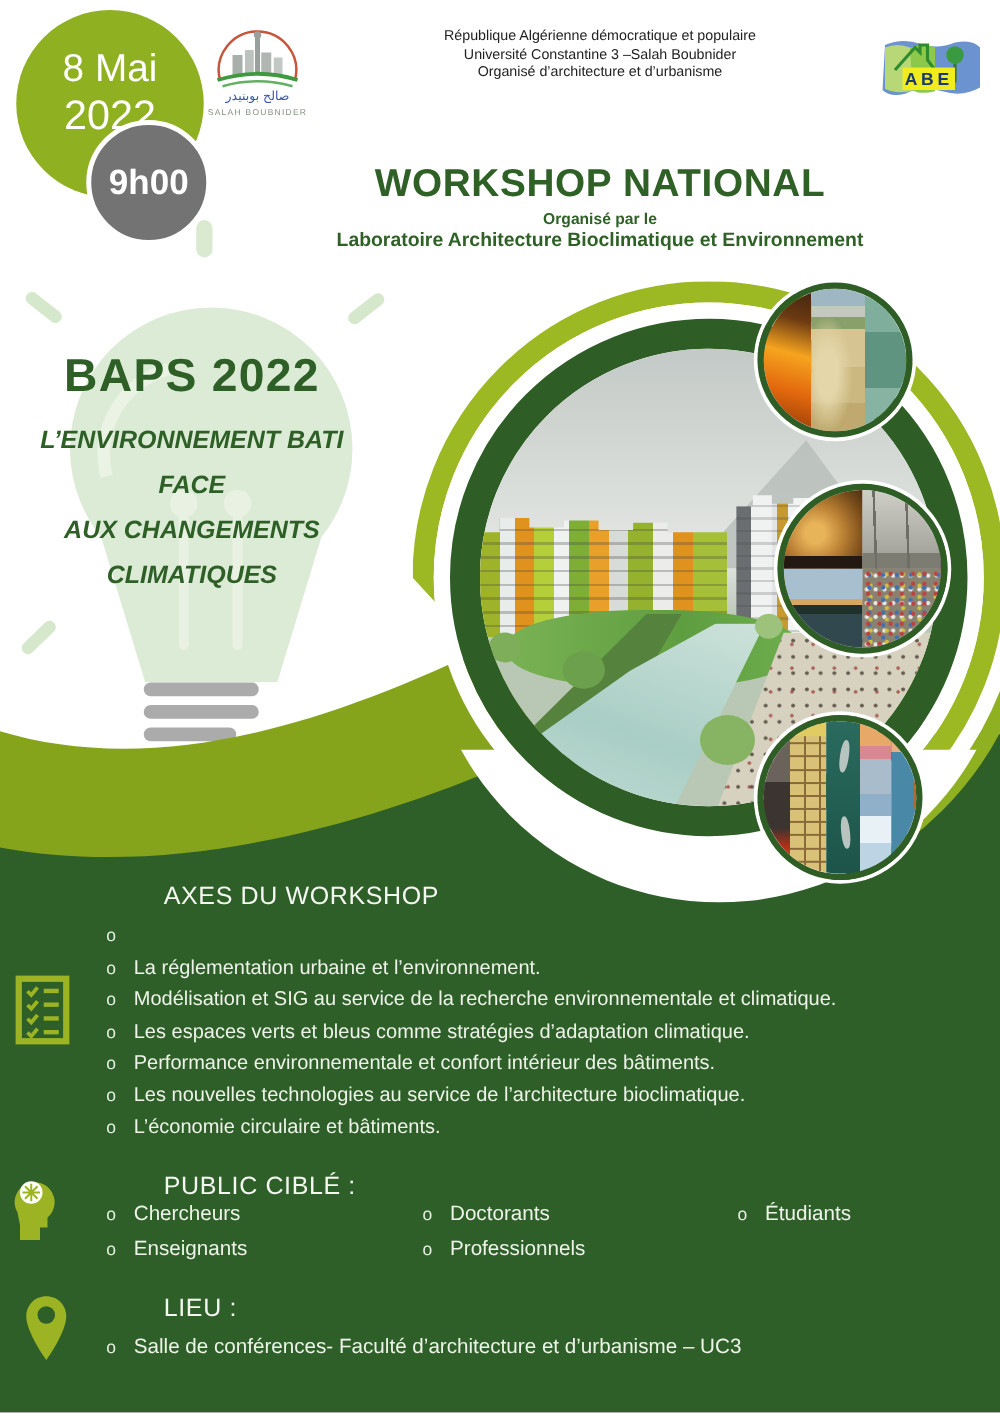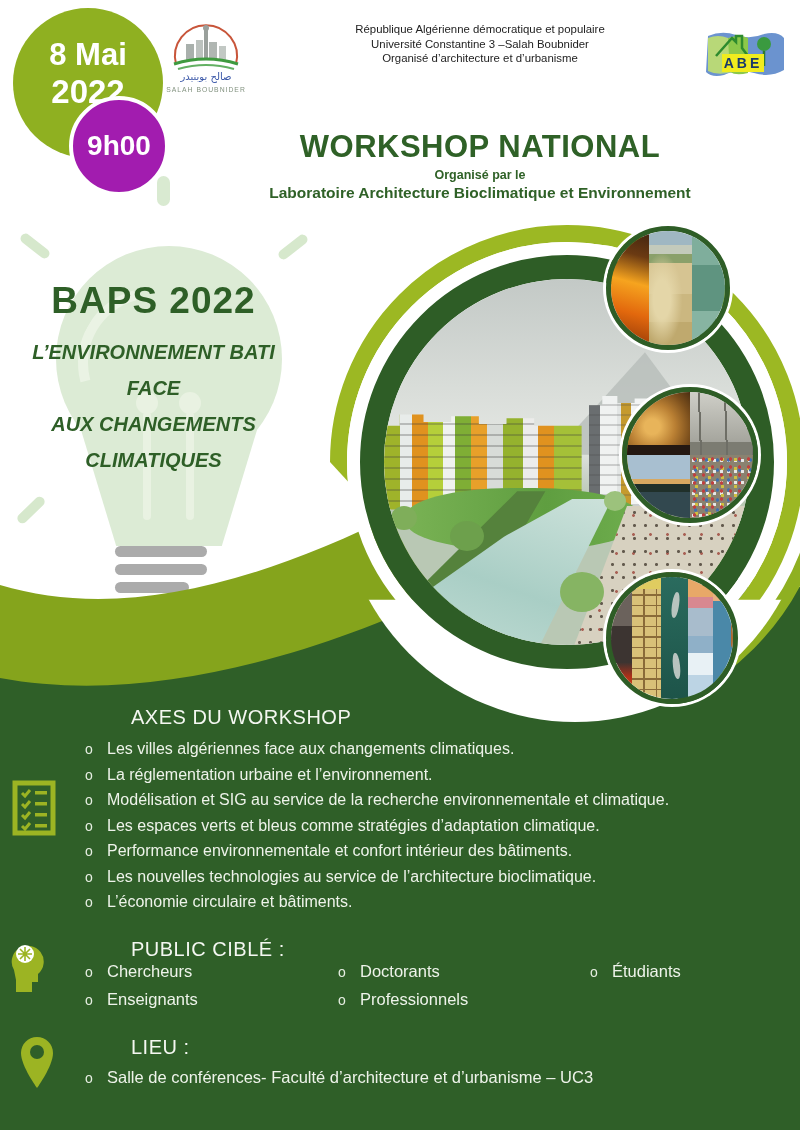--- a/index.html
+++ b/index.html
@@ -110,25 +110,25 @@
   .sC3{left:41%;width:22%;background:linear-gradient(180deg,#2a6b5e,#1d5449);}
   .whale{position:absolute;width:7px;height:26px;background:#b8c4bf;border-radius:45%;}
   .whale.w1{left:40%;top:12%;transform:rotate(8deg);}
   .whale.w2{left:45%;top:62%;transform:rotate(-6deg);}
   .sC4{left:63%;width:21%;background:linear-gradient(180deg,#e8a868 0 16%,#d88890 16% 25%,#a8bccc 25% 48%,#8fb0c8 48% 62%,#e8f1f5 62% 80%,#bcd4e4 80% 100%);}
   .sC5{left:84%;width:16%;background:linear-gradient(180deg,#e8b080 0 20%,#4a88a8 20% 100%);}
   .rock{position:absolute;left:88%;top:30%;width:10px;height:34px;background:#b06a30;border-radius:3px;}
 
   
   .date-badge{position:absolute;left:13px;top:8px;width:150px;height:150px;border-radius:50%;
-              background:#8fb021;z-index:20;color:#fff;text-align:center;font-weight:bold;}
+              background:#8fb021;z-index:20;color:#fff;text-align:center;font-weight:normal;}
   .date-badge .l1{margin-top:30px;font-size:31px;line-height:34px;}
   .date-badge .l2{font-size:33px;line-height:40px;}
   .time-badge{position:absolute;left:69px;top:96px;width:100px;height:100px;border-radius:50%;
-              background:#a21caf;border:4px solid #fff;z-index:21;color:#fff;text-align:center;
+              background:#737373;border:4px solid #fff;z-index:21;color:#fff;text-align:center;
               font-weight:bold;font-size:28px;line-height:92px;}
   .inst-header{position:absolute;left:270px;top:22px;width:420px;text-align:center;z-index:20;
                color:#222;font-size:11.4px;line-height:14.6px;}
   .uni-logo{position:absolute;left:164px;top:16px;z-index:20;}
   .abe-logo{position:absolute;left:702px;top:26px;z-index:20;}
 
   .title-block{position:absolute;left:230px;top:130px;width:500px;text-align:center;z-index:20;color:#2f6127;}
   .title-main{font-size:31px;font-weight:bold;letter-spacing:.5px;line-height:34px;}
   .title-sub{font-size:12.5px;font-weight:bold;margin-top:4px;}
   .title-org{font-size:15.5px;font-weight:bold;margin-top:2px;}
@@ -273,21 +273,20 @@
       <div>FACE</div>
       <div>AUX CHANGEMENTS</div>
       <div>CLIMATIQUES</div>
     </div>
   </div>
 
   <div class="sec-heading" style="top:706px;">AXES DU WORKSHOP</div>
   <div class="axes-list">
     <div class="li">
         <span class="b">o</span>
-        <span>Les villes algériennes face aux changements climatiques.</span>
       </div>
     <div class="li">
         <span class="b">o</span>
         <span>La réglementation urbaine et l’environnement.</span>
       </div>
     <div class="li">
         <span class="b">o</span>
         <span>Modélisation et SIG au service de la recherche environnementale et climatique.</span>
       </div>
     <div class="li">

